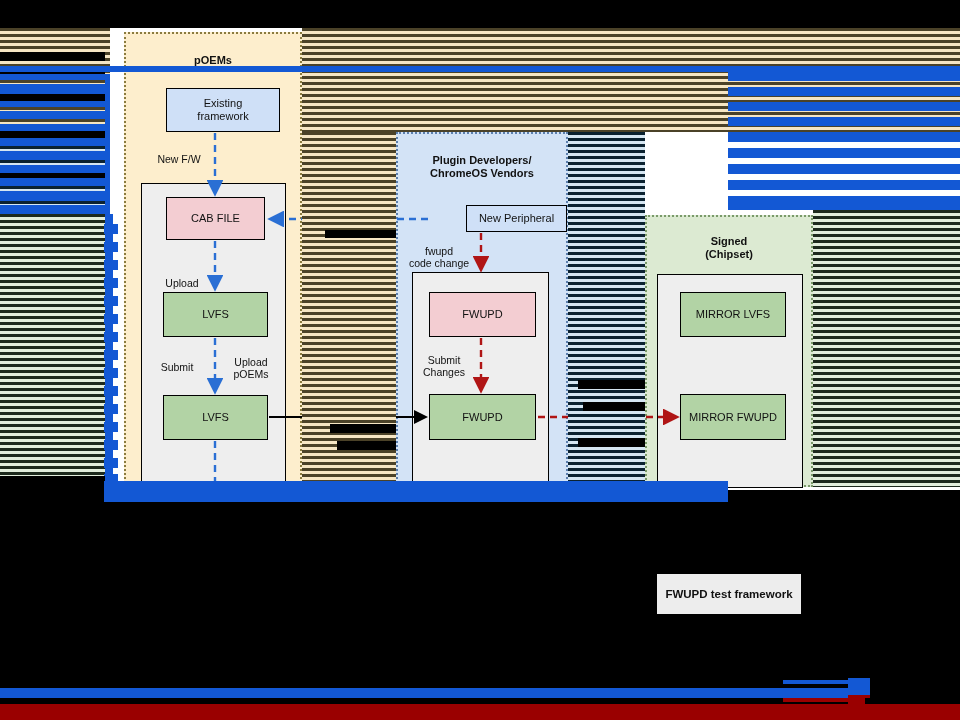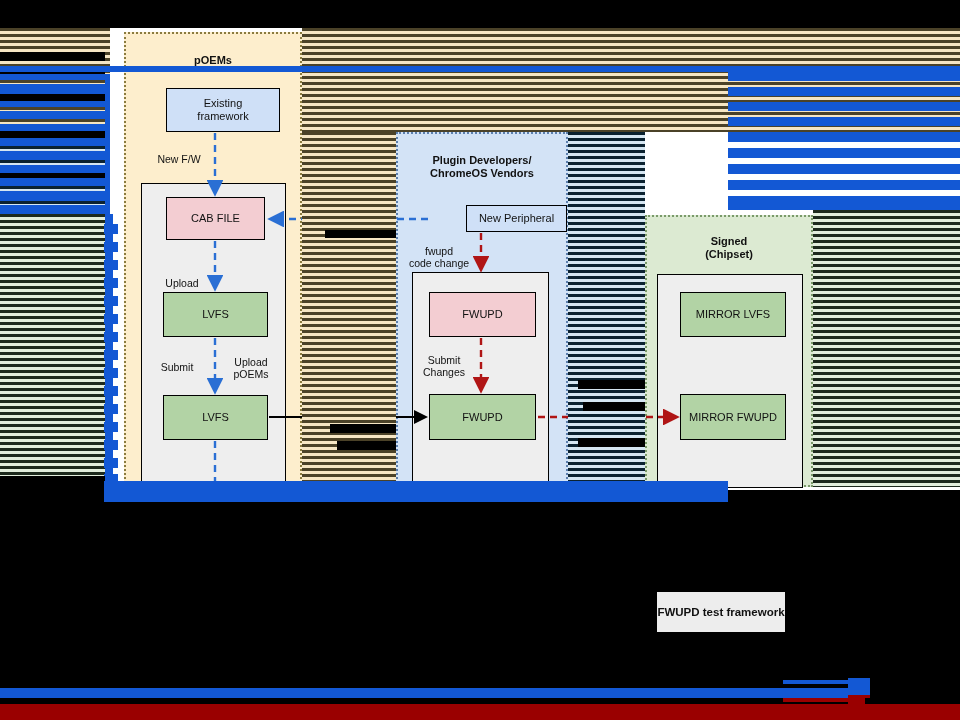--- a/index.html
+++ b/index.html
@@ -207,21 +207,21 @@
     <div class="bar st-bluesolid" style="left:728px;top:168px;width:232px;height:14px;"></div>
 
     <div class="stripes st-green" style="left:813px;top:182px;width:147px;height:277px;"></div>
 
     <div class="bar st-bluesolid" style="left:104px;top:453px;width:624px;height:9px;"></div>
   </div>
 
   <div id="bottom">
     <div class="bar st-bluesolid" style="left:104px;top:0px;width:624px;height:12px;"></div>
 
-    <div id="testfw" style="left:657px;top:84px;width:128px;height:40px;margin-top:18px;">
+    <div id="testfw" style="left:657px;top:84px;width:144px;height:40px;">
       <span>FWUPD test framework</span>
     </div>
 
     <div class="bar st-bluesolid" style="left:783px;top:190px;width:82px;height:4px;"></div>
     <div class="bar st-bluesolid" style="left:848px;top:188px;width:22px;height:16px;"></div>
     <div class="bar st-bluesolid" style="left:0px;top:198px;width:960px;height:10px;"></div>
     <div class="bar" style="left:783px;top:208px;width:82px;height:4px;background:#9a0000;"></div>
     <div class="bar" style="left:848px;top:205px;width:22px;height:14px;background:#9a0000;"></div>
     <div class="bar" style="left:0px;top:214px;width:960px;height:16px;background:#9a0000;"></div>
     <div class="bar st-black" style="left:870px;top:198px;width:90px;height:10px;"></div>

